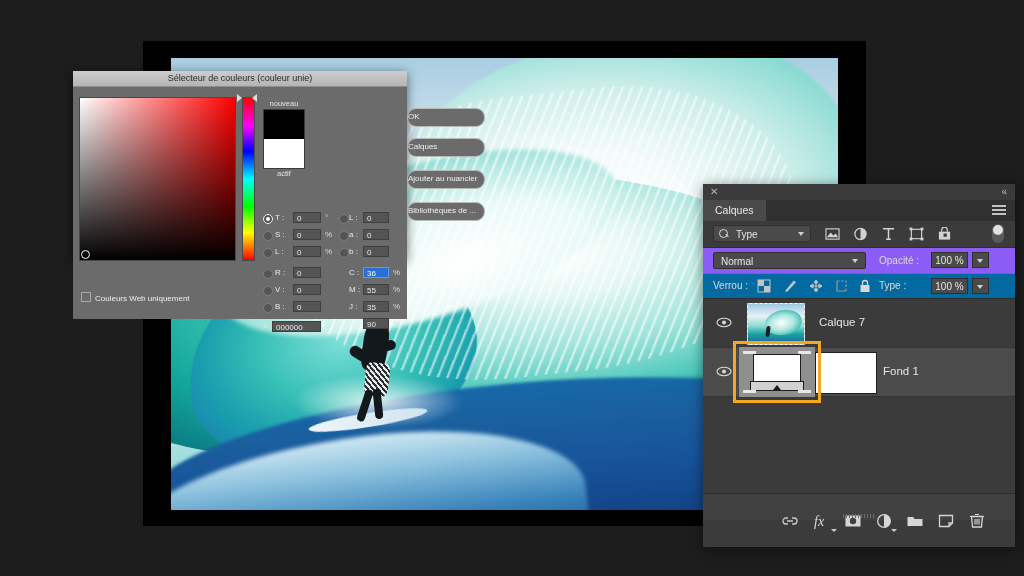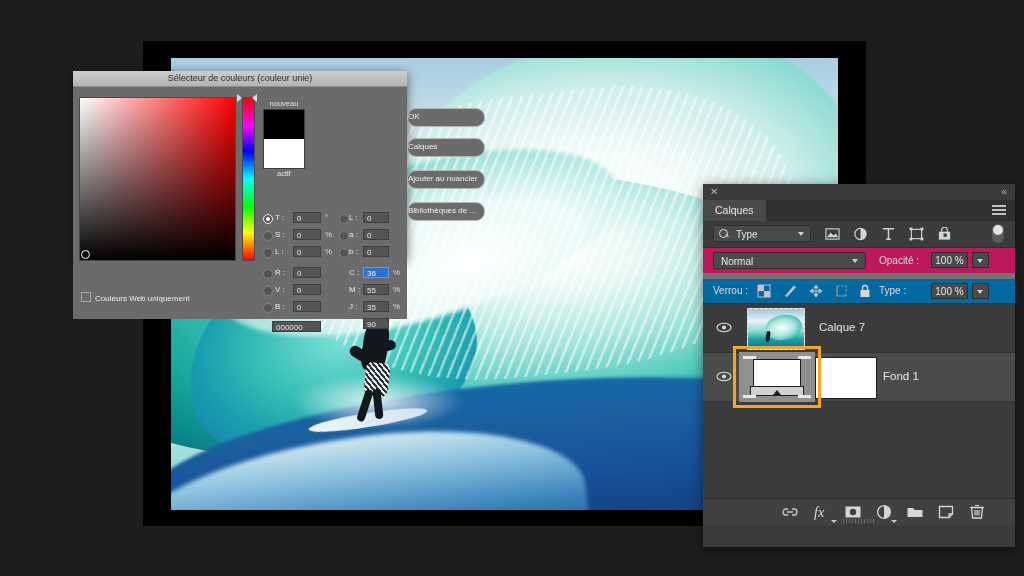--- a/index.html
+++ b/index.html
@@ -116,21 +116,21 @@
   .sel-type{position:absolute;left:10px;top:4px;width:98px;height:17px;background:#4a4a4a;border:1px solid #2f2f2f;
       border-radius:2px;color:#e4e4e4;font-size:10px;line-height:17px;padding-left:22px;box-sizing:border-box;}
   .magn{position:absolute;left:16px;top:8px;width:7px;height:7px;border:1.2px solid #d8d8d8;border-radius:50%;}
   .magn::after{content:"";position:absolute;left:5px;top:5px;width:4px;height:1.2px;background:#d8d8d8;transform:rotate(45deg);}
   .cv{position:absolute;width:0;height:0;border-left:3.5px solid transparent;border-right:3.5px solid transparent;border-top:4px solid #d0d0d0;}
   .fic{position:absolute;top:6px;width:15px;height:14px;}
   .fic svg{width:15px;height:14px;display:block;}
   .toggle-pill{position:absolute;right:11px;top:3px;width:12px;height:19px;border-radius:6px;background:#5b5b5b;}
   .toggle-knob{position:absolute;left:1px;top:1px;width:10px;height:10px;border-radius:50%;background:#e2e2e2;}
 
-  .lp-blend{position:relative;height:25px;background:#be185d;border-bottom:6px solid #737373;}
+  .lp-blend{position:relative;height:25px;background:#8b5cf6;border-bottom:1px solid #737373;}
   .blend-sel{position:absolute;left:10px;top:4px;width:153px;height:17px;background:#4a4a4a;border:1px solid #2f2f2f;
       border-radius:2px;color:#e8e8e8;font-size:10px;line-height:17px;padding-left:7px;box-sizing:border-box;}
   .op-lbl{position:absolute;left:176px;top:5px;font-size:10px;color:#dcdcdc;line-height:15px;}
   .op-val{position:absolute;left:228px;top:4px;width:37px;height:16px;background:#4a4a4a;border:1px solid #2f2f2f;
       color:#e8e8e8;font-size:10px;line-height:15px;text-align:center;box-sizing:border-box;}
   .op-cv{position:absolute;left:269px;top:4px;width:17px;height:16px;background:#4a4a4a;border:1px solid #2f2f2f;box-sizing:border-box;}
 
   .lp-lock{position:relative;height:24px;background:#0369a1;border-bottom:1px solid #2e2e2e;}
   .lock-lbl{position:absolute;left:10px;top:5px;font-size:10px;color:#dcdcdc;line-height:14px;}
   .lkic{position:absolute;top:5px;width:14px;height:14px;}
@@ -158,21 +158,21 @@
   
   .marquee{position:absolute;left:30px;top:-7px;width:88px;height:62px;border:3px solid #f5a623;box-sizing:border-box;z-index:6;}
   .mq-inner{position:absolute;left:3px;top:3px;right:3px;bottom:3px;background:#8f8f8f;}
   .mq-doc{position:absolute;left:14px;top:7px;right:14px;bottom:12px;background:#fff;border:1.5px solid #1d1d1d;}
   .mq-bar{position:absolute;left:11px;right:11px;bottom:6px;height:8px;background:#d2d2d2;border:1.5px solid #1d1d1d;}
   .mq-tri{position:absolute;left:50%;bottom:7px;margin-left:-4px;width:0;height:0;
       border-left:4px solid transparent;border-right:4px solid transparent;border-bottom:5px solid #1d1d1d;}
   .mq-c{position:absolute;width:13px;height:3px;background:#e8e8e8;}
 
   .lp-bottom{position:relative;height:26px;background:#414141;border-top:1px solid #2b2b2b;}
-  .bic{position:absolute;top:5px;height:16px;}
+  .bic{position:absolute;top:19px;height:16px;}
   .bic svg{height:16px;display:block;}
   .bic .arr{position:absolute;right:-4px;bottom:-3px;width:0;height:0;
       border-left:3px solid transparent;border-right:3px solid transparent;border-top:3px solid #c9c9c9;}
   .lp-grip{position:absolute;left:50%;bottom:2px;margin-left:-16px;width:32px;height:4px;
       background:repeating-linear-gradient(to right,#6d6d6d 0 1px,transparent 1px 3px);}
 </style>
 </head>
 <body>
 
 <div id="root">

